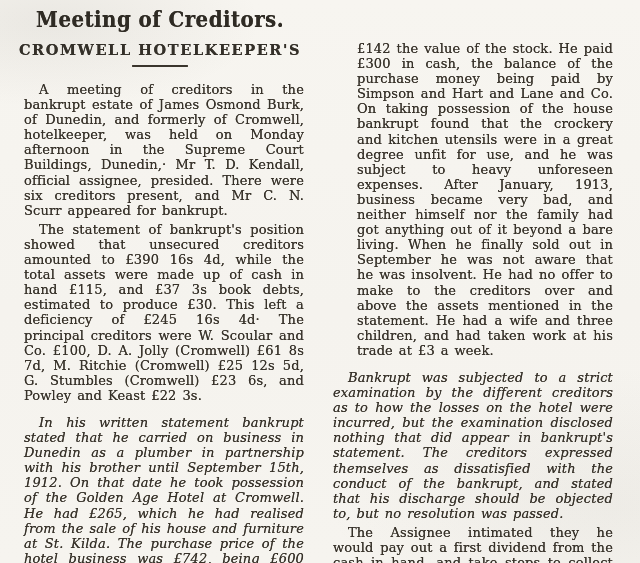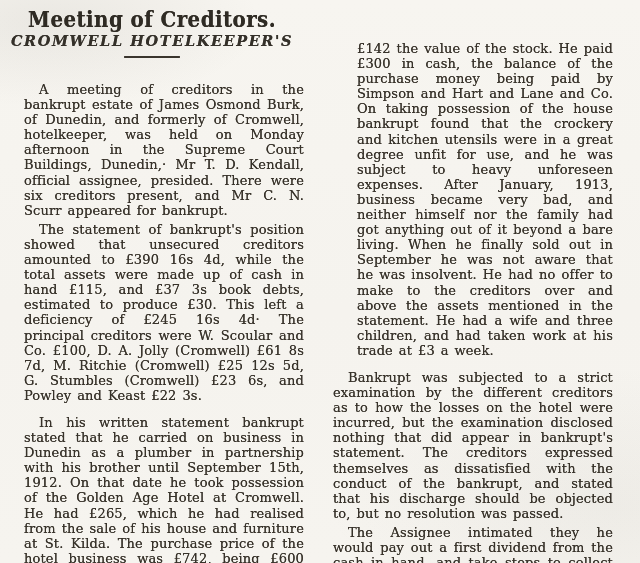--- a/index.html
+++ b/index.html
@@ -17,43 +17,43 @@
     font-family: "DejaVu Serif", "Liberation Serif", serif;
     color: #38332c;
     position: relative;
   }
   .scan {
     position: absolute;
     inset: 0;
   }
   .masthead {
     position: absolute;
-    left: 0;
+    left: 8px;
     top: 6px;
     width: 304px;
     text-align: center;
   }
   .title {
     font-size: 22px;
     font-weight: bold;
     letter-spacing: 0.5px;
     transform: scaleX(0.9);
     transform-origin: center top;
     white-space: nowrap;
     color: #2f2b24;
     text-shadow: 0 0 0.6px rgba(45,40,32,0.85);
   }
   .subtitle {
+    margin-top: 9px;
     font-size: 14.5px;
     font-weight: bold;
     letter-spacing: 1.6px;
     line-height: 17px;
     color: #343029;
     text-shadow: 0 0 0.6px rgba(45,40,32,0.8);
-    font-style: italic;
   }
   .divider {
     margin: 7px auto 0 auto;
     width: 56px;
     height: 2px;
     background: #3a352d;
     border-radius: 1px;
     box-shadow: 0 0 0.5px rgba(45,40,32,0.8);
   }
   .col {
@@ -79,20 +79,21 @@
   .col p {
     margin: 0 0 4px 0;
     text-indent: 15px;
   }
   .col p.no-indent {
     text-indent: 0;
     margin-left: 24px;
   }
   .col p.gap-before {
     margin-top: 12px;
+    font-style: italic;
   }
 </style>
 </head>
 <body>
 
 <div class="scan">
 
   <div class="masthead">
     <div class="title">Meeting of Creditors.</div>
     <div class="subtitle">

